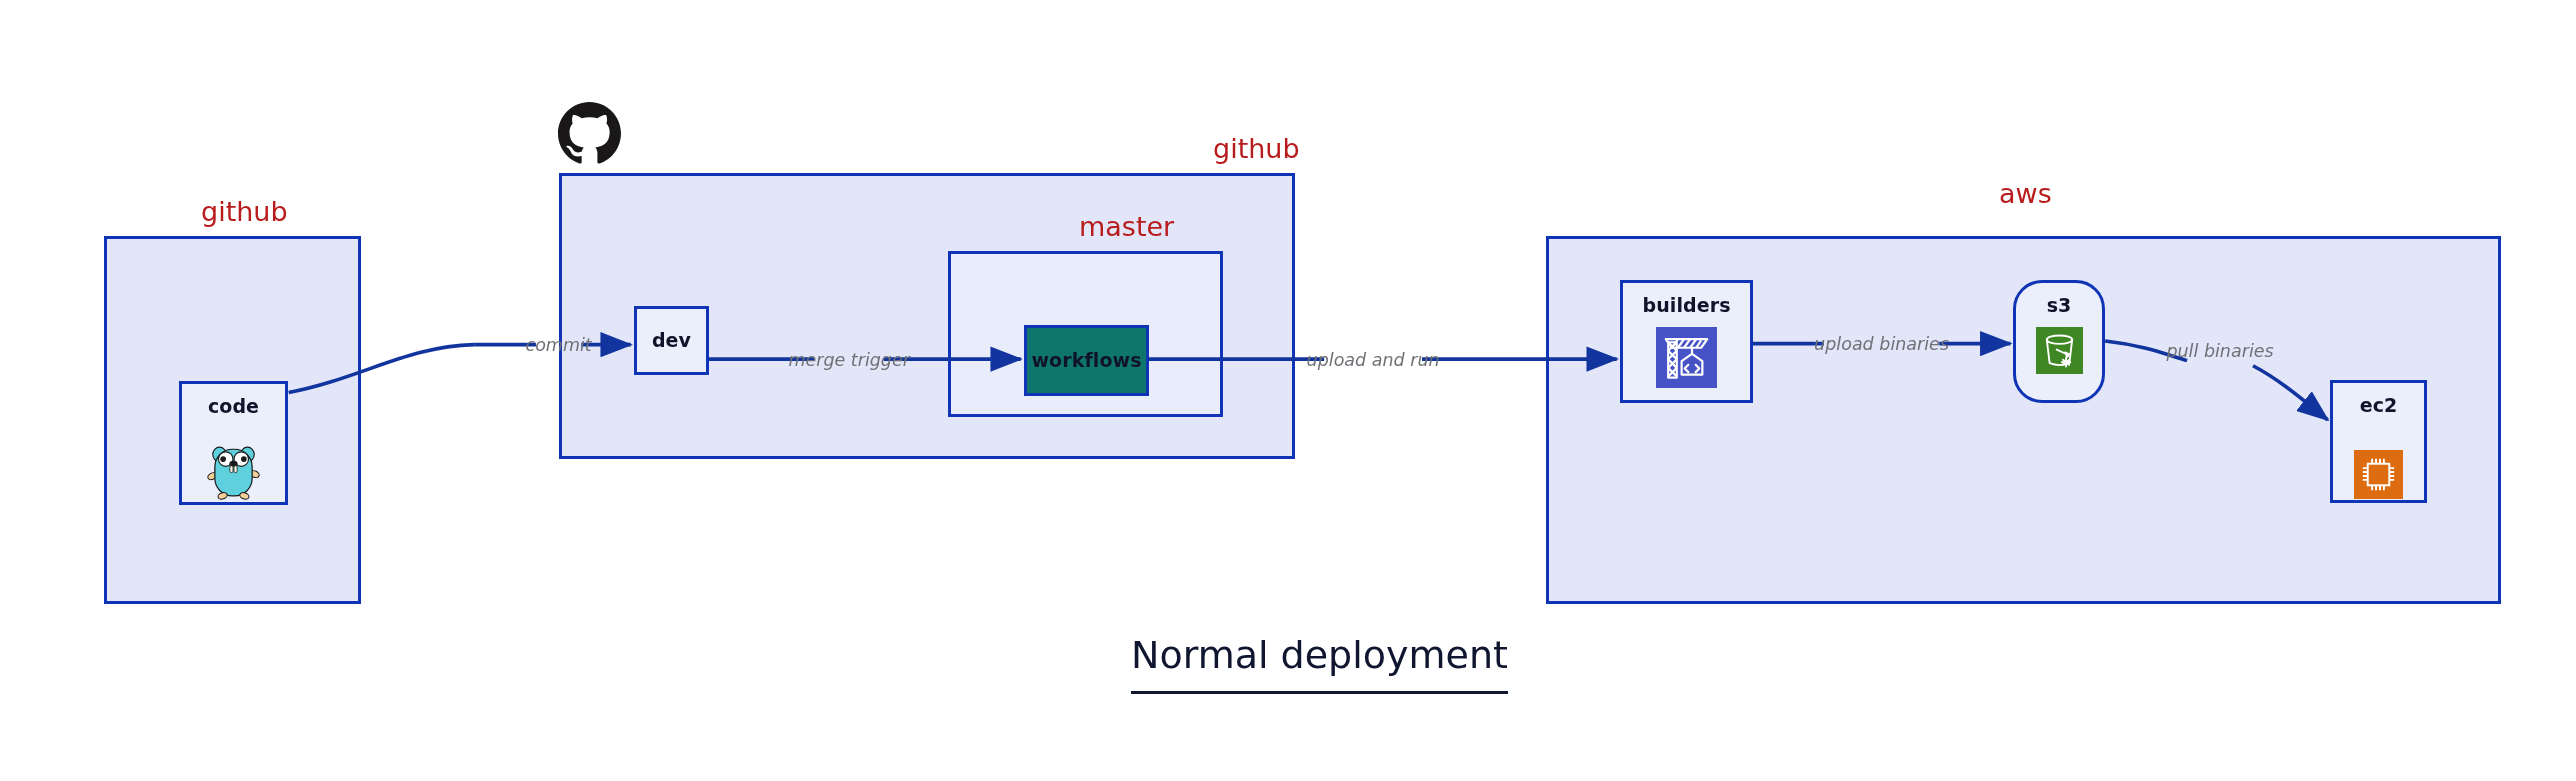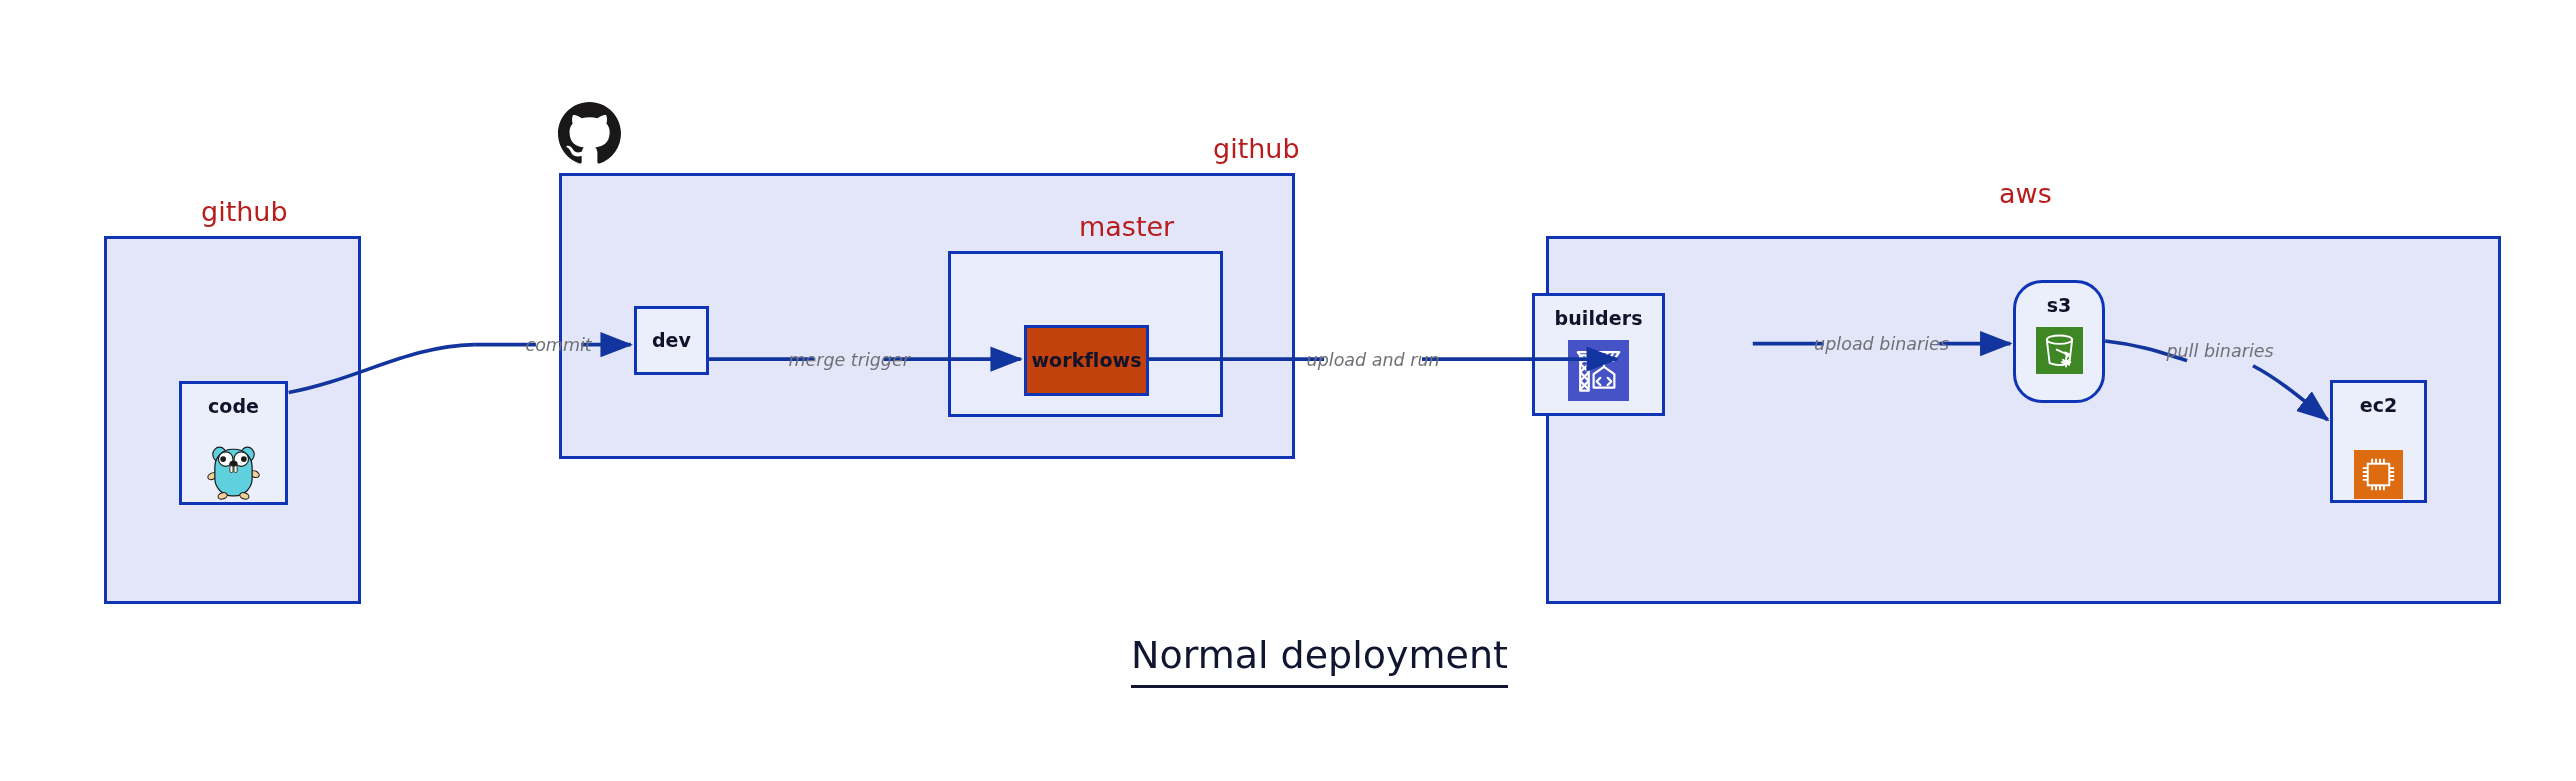--- a/index.html
+++ b/index.html
@@ -18,21 +18,21 @@
   
   .node{position:absolute;background:#eaeffb;border:3.6px solid #0f34b5;box-sizing:border-box;
         display:flex;flex-direction:column;align-items:center;}
   .node-label{font-size:19px;line-height:19px;font-weight:700;color:#10142b;
               margin-top:13.4px;white-space:nowrap;letter-spacing:0.1px;}
   .node-icon{margin-top:11.3px;display:block;}
 
   
   .page-title{position:absolute;font-size:38px;line-height:38px;color:#101530;
               white-space:nowrap;font-weight:400;}
-  .page-title .u{border-bottom:3.6px solid #101530;padding-bottom:8px;}
+  .page-title .u{border-bottom:3.6px solid #101530;padding-bottom:14px;}
 
   
   .edges{position:absolute;left:0;top:0;width:2604px;height:781px;pointer-events:none;}
   .edge-label{font-family:"DejaVu Sans","Liberation Sans",sans-serif;
               font-style:italic;font-size:34px;fill:#6f7176;}
 </style>
 </head>
 <body>
 
 <div class="stage">
@@ -85,28 +85,28 @@
     </svg>
   </div>
 
   <div class="node" style="left:634px;top:306px;width:75px;height:69px;justify-content:center;">
     <span class="node-label" style="margin-top:0;text-align:center;">dev</span>
   </div>
 
   <div class="cluster sub" style="left:948px;top:251px;width:275px;height:166px;"></div>
   <div class="cluster-label" style="left:1079px;top:213px;">master</div>
 
-  <div class="node" style="left:1024px;top:325px;width:125px;height:71px;justify-content:center;background:#c2410c;">
+  <div class="node" style="left:1024px;top:325px;width:125px;height:71px;justify-content:center;background:#0f766e;">
     <span class="node-label" style="margin-top:0;">workflows</span>
   </div>
 
   <div class="cluster" style="left:1546px;top:236px;width:955px;height:368px;"></div>
   <div class="cluster-label" style="left:1999px;top:180px;">aws</div>
 
-  <div class="node" style="left:1532px;top:280px;width:133px;height:123px;margin-top:13px;">
+  <div class="node" style="left:1620px;top:280px;width:133px;height:123px;">
     <span class="node-label">builders</span>
     <span class="node-icon">
       <svg width="61" height="61" viewBox="0 0 100 100">
         <rect width="100" height="100" fill="#4553c6"></rect>
         <g fill="none" stroke="#ffffff" stroke-width="3.6" stroke-linejoin="round">
 
           <rect x="20" y="25" width="14" height="58"></rect>
           <path d="M20 25 L34 39 M34 25 L20 39 M20 39 L34 53 M34 39 L20 53
                    M20 53 L34 67 M34 53 L20 67 M20 67 L34 81 M34 67 L20 81"></path>
 

